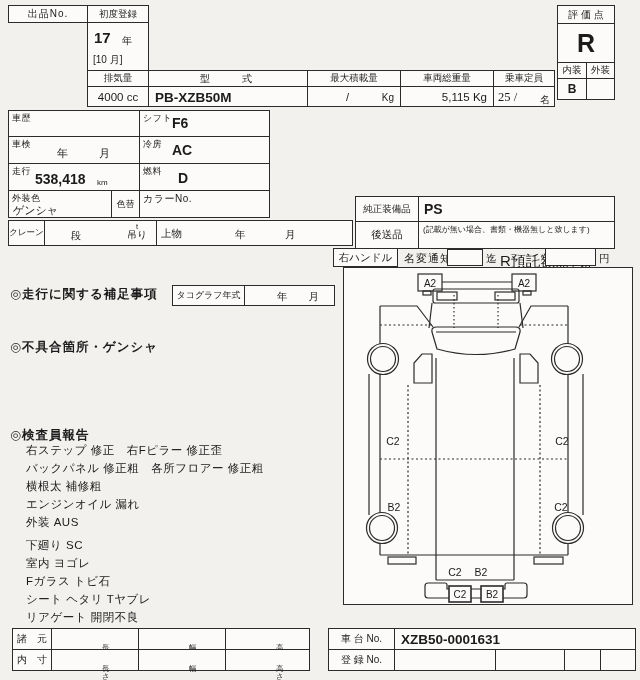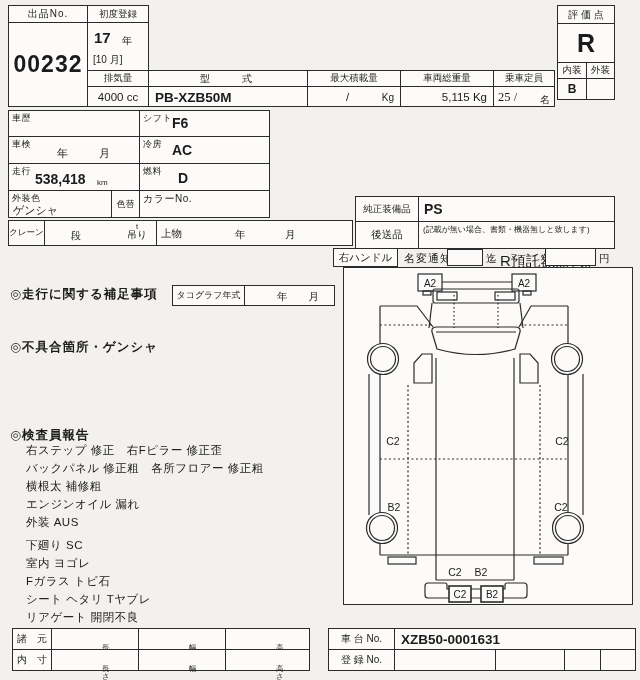--- a/index.html
+++ b/index.html
@@ -29,21 +29,20 @@
   .stack .t{font-size:7.5px;line-height:6px;}
   svg text{font-family:"Liberation Sans","DejaVu Sans",sans-serif;fill:#1b1b1b;}
   .num{font-variant-numeric:tabular-nums;}
 </style>
 </head>
 <body>
 
 <div class="sheet">
 
   <div class="cell ctr" style="left:8px;top:5px;width:80px;height:18px;font-size:10px;letter-spacing:1px;">出品No.</div>
-  <div class="cell ctr num" style="left:8px;top:22px;width:80px;height:85px;font-size:23px;font-weight:600;letter-spacing:1px;">00232</div>
 
   <div class="cell ctr" style="left:87px;top:5px;width:62px;height:18px;font-size:9.5px;">初度登録</div>
   <div class="cell" style="left:87px;top:22px;width:62px;height:49px;">
     <div class="txt" style="left:6px;top:6px;font-size:15px;font-weight:600;">17</div>
     <div class="txt" style="left:34px;top:11px;font-size:10px;">年</div>
     <div class="txt" style="left:5px;top:30px;font-size:10px;">[10 月]</div>
   </div>
   <div class="cell ctr" style="left:87px;top:70px;width:62px;height:17px;font-size:9.5px;">排気量</div>
   <div class="cell ctr" style="left:87px;top:86px;width:62px;height:21px;font-size:11.5px;">4000 cc</div>
 

